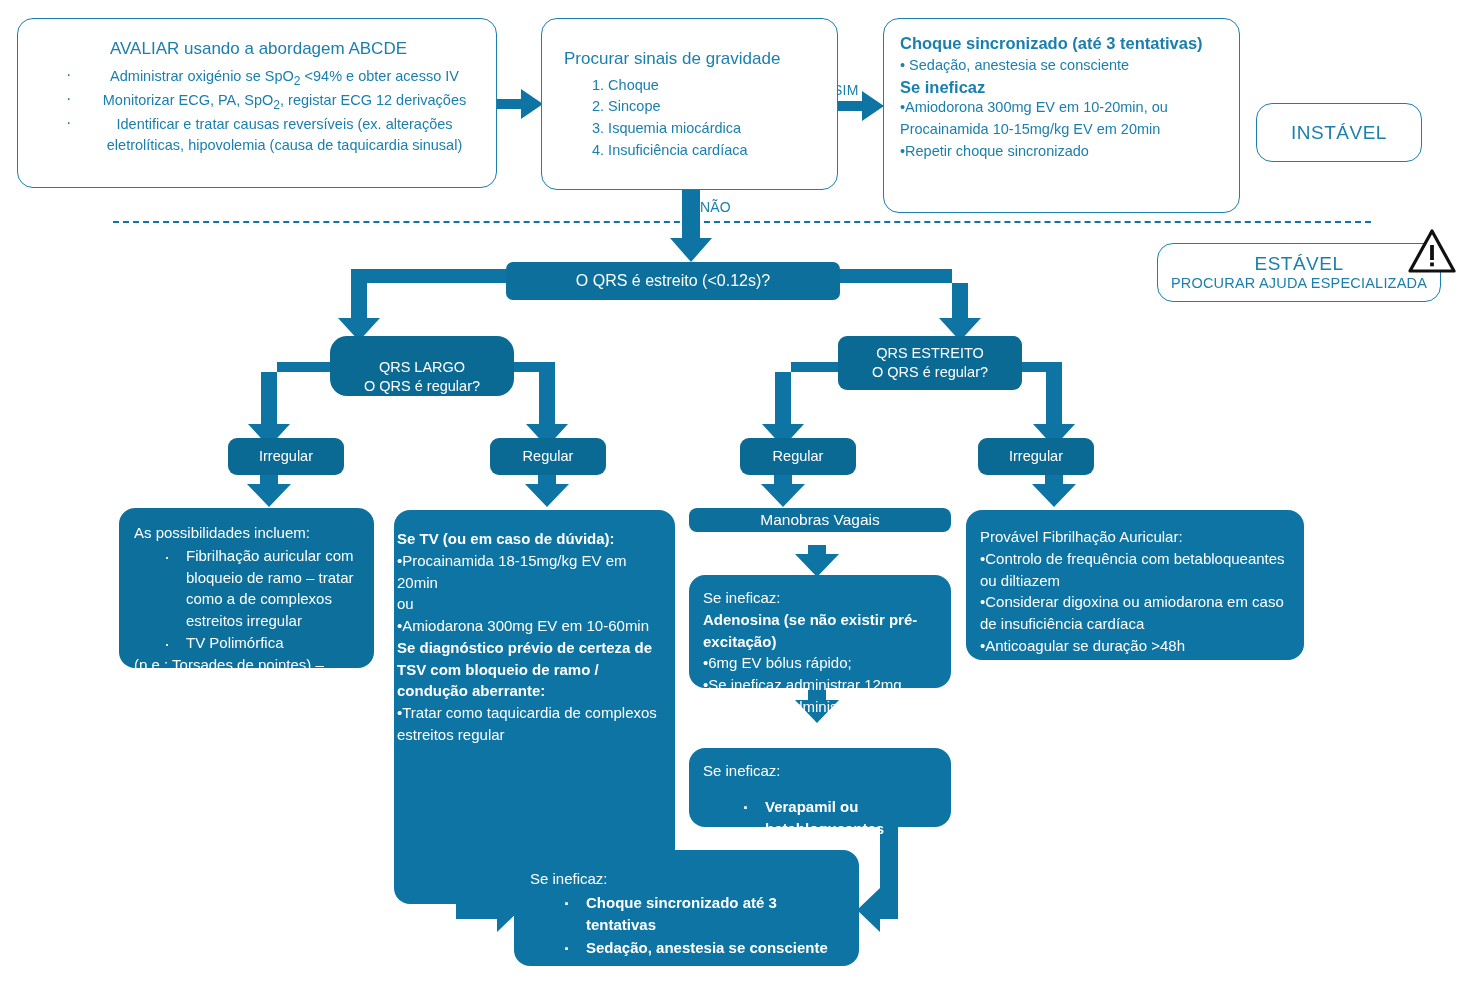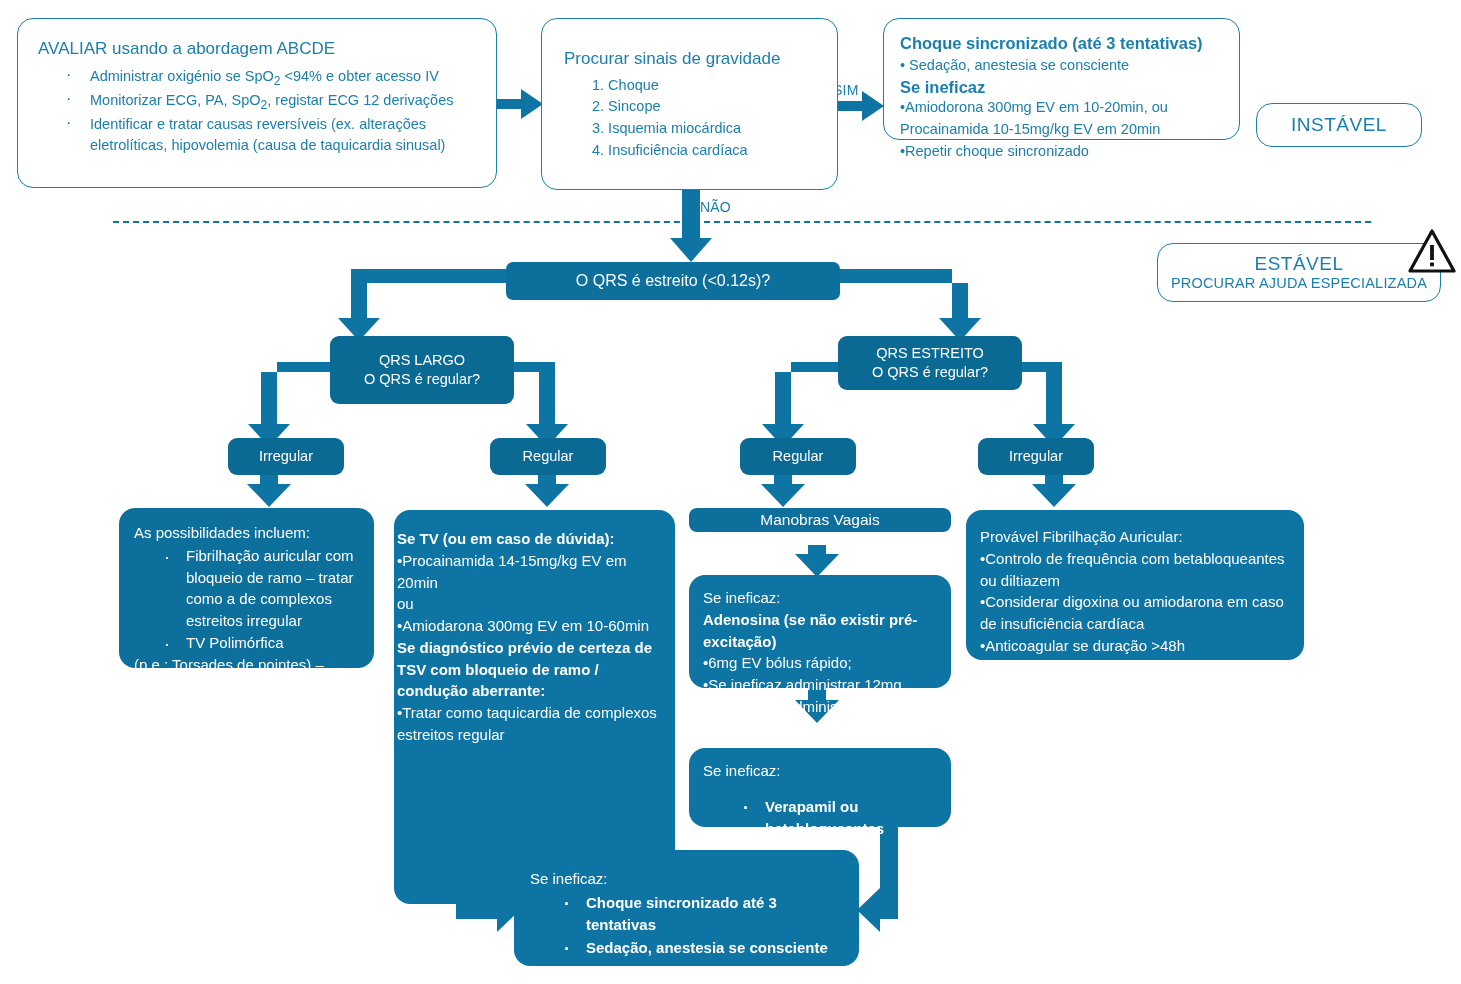--- a/index.html
+++ b/index.html
@@ -171,21 +171,21 @@
       <path d="M 880,826 L 898,826 L 898,919 L 880,919 L 880,932 L 857,910 L 880,888 Z"></path>
 
     </g>
   </svg>
 
   <div class="dashed-sep" style="left:113px; top:221px; width:1258px;"></div>
 
   <div class="conn-label" style="left:833px; top:82px;">SIM</div>
   <div class="conn-label" style="left:700px; top:199px;">NÃO</div>
 
-  <div class="node outline-box" style="left:17px; top:18px; width:480px; height:170px; padding:20px 17px 10px 20px;">
+  <div class="node outline-box" style="left:17px; top:18px; width:480px; height:170px; padding:20px 17px 10px 20px;text-align:center;">
     <span class="txt title">AVALIAR usando a abordagem ABCDE</span>
     <ul class="plain" style="margin-top:6px;">
       <li style="position:relative; padding-left:52px;">
         <span style="position:absolute;left:28px;top:0;font-size:16px;">·</span>
         <span class="body">Administrar oxigénio se SpO<sub>2</sub> &lt;94% e obter acesso IV</span>
       </li>
       <li style="position:relative; padding-left:52px;">
         <span style="position:absolute;left:28px;top:0;font-size:16px;">·</span>
         <span class="body">Monitorizar ECG, PA, SpO<sub>2</sub>, registar ECG 12 derivações</span>
       </li>
@@ -199,50 +199,50 @@
   <div class="node outline-box" style="left:541px; top:18px; width:297px; height:172px; padding:30px 16px 10px 22px;">
     <span class="txt title">Procurar sinais de gravidade</span>
     <ul class="plain" style="margin-top:5px; padding-left:28px;">
       <li class="body">1. Choque</li>
       <li class="body">2. Sincope</li>
       <li class="body">3. Isquemia miocárdica</li>
       <li class="body">4. Insuficiência cardíaca</li>
     </ul>
   </div>
 
-  <div class="node outline-box" style="left:883px; top:18px; width:357px; height:122px; padding:14px 14px 8px 16px;">
+  <div class="node outline-box" style="left:883px; top:18px; width:357px; height:195px; padding:14px 14px 8px 16px;">
     <span class="txt title-b" style="font-weight:700;">Choque sincronizado (até 3 tentativas)</span>
     <span class="txt body" style="margin-top:2px;">• Sedação, anestesia se consciente</span>
     <span class="txt title-b" style="font-weight:700;">Se ineficaz</span>
     <span class="txt body">•Amiodorona 300mg EV em 10-20min, ou Procainamida 10-15mg/kg EV em 20min</span>
     <span class="txt body">•Repetir choque sincronizado</span>
   </div>
 
-  <div class="node outline-box" style="left:1256px; top:103px; width:166px; height:44px; display:flex; align-items:center; justify-content:center;">
+  <div class="node outline-box" style="left:1256px; top:103px; width:166px; height:59px; display:flex; align-items:center; justify-content:center;">
     <span class="txt" style="font-size:19px; letter-spacing:0.5px;">INSTÁVEL</span>
   </div>
 
   <div class="node outline-box" style="left:1157px; top:243px; width:284px; height:59px; display:flex; flex-direction:column; align-items:center; justify-content:center;">
     <span class="txt" style="font-size:19px; letter-spacing:0.5px; line-height:1.15;">ESTÁVEL</span>
     <span class="txt" style="font-size:14.5px; letter-spacing:0.2px; line-height:1.2;">PROCURAR AJUDA ESPECIALIZADA</span>
   </div>
 
   <div class="warn-tri" style="left:1407px; top:228px; width:50px; height:46px;">
     <svg width="50" height="46" viewBox="0 0 50 46">
       <path d="M25 3 L47 43 L3 43 Z" fill="#ffffff" stroke="#111111" stroke-width="3.2" stroke-linejoin="round"></path>
       <rect x="23.1" y="17" width="3.8" height="15" fill="#111111"></rect>
       <rect x="23.1" y="34.5" width="3.8" height="3.8" fill="#111111"></rect>
     </svg>
   </div>
 
   <div class="node fill-box" style="left:506px; top:262px; width:334px; height:38px; display:flex; align-items:center; justify-content:center; border-radius:7px;">
     <span class="txt" style="font-size:16px;">O QRS é estreito (&lt;0.12s)?</span>
   </div>
 
-  <div class="node fill-box-dark" style="left:330px; top:336px; width:184px; height:68px; display:flex; flex-direction:column; align-items:center; justify-content:center;">
+  <div class="node fill-box-dark" style="left:330px; top:336px; width:184px; height:60px; display:flex; flex-direction:column; align-items:center; justify-content:flex-end;border-radius:17px;">
     <span class="txt small-label">QRS LARGO</span>
     <span class="txt small-label">O QRS é regular?</span>
   </div>
 
   <div class="node fill-box-dark" style="left:838px; top:336px; width:184px; height:54px; display:flex; flex-direction:column; align-items:center; justify-content:center;">
     <span class="txt small-label">QRS ESTREITO</span>
     <span class="txt small-label">O QRS é regular?</span>
   </div>
 
   <div class="node fill-box-dark" style="left:228px; top:438px; width:116px; height:37px; display:flex; align-items:center; justify-content:center;">
@@ -265,21 +265,21 @@
     <span class="txt body-w">As possibilidades incluem:</span>
     <ul class="dotted" style="margin-top:1px;">
       <li class="body-w">Fibrilhação auricular com bloqueio de ramo – tratar como a de complexos estreitos irregular</li>
       <li class="body-w">TV Polimórfica</li>
     </ul>
     <span class="txt body-w">(p.e.: Torsades de pointes) – Administrar magnésio 2g EV em 10min</span>
   </div>
 
   <div class="node fill-box-bright" style="left:394px; top:510px; width:281px; height:394px; padding:18px 14px 10px 3px;">
     <span class="txt body-wb">Se TV (ou em caso de dúvida):</span>
-    <span class="txt body-w">•Procainamida 14-15mg/kg EV em 20min</span>
+    <span class="txt body-w">•Procainamida 18-15mg/kg EV em 20min</span>
     <span class="txt body-w">ou</span>
     <span class="txt body-w">•Amiodarona 300mg EV em 10-60min</span>
     <span class="txt body-wb">Se diagnóstico prévio de certeza de TSV com bloqueio de ramo / condução aberrante:</span>
     <span class="txt body-w">•Tratar como taquicardia de complexos estreitos regular</span>
   </div>
 
   <div class="node fill-box" style="left:689px; top:508px; width:262px; height:24px; display:flex; align-items:center; justify-content:center; border-radius:8px;">
     <span class="txt" style="font-size:15.5px;">Manobras Vagais</span>
   </div>
 

